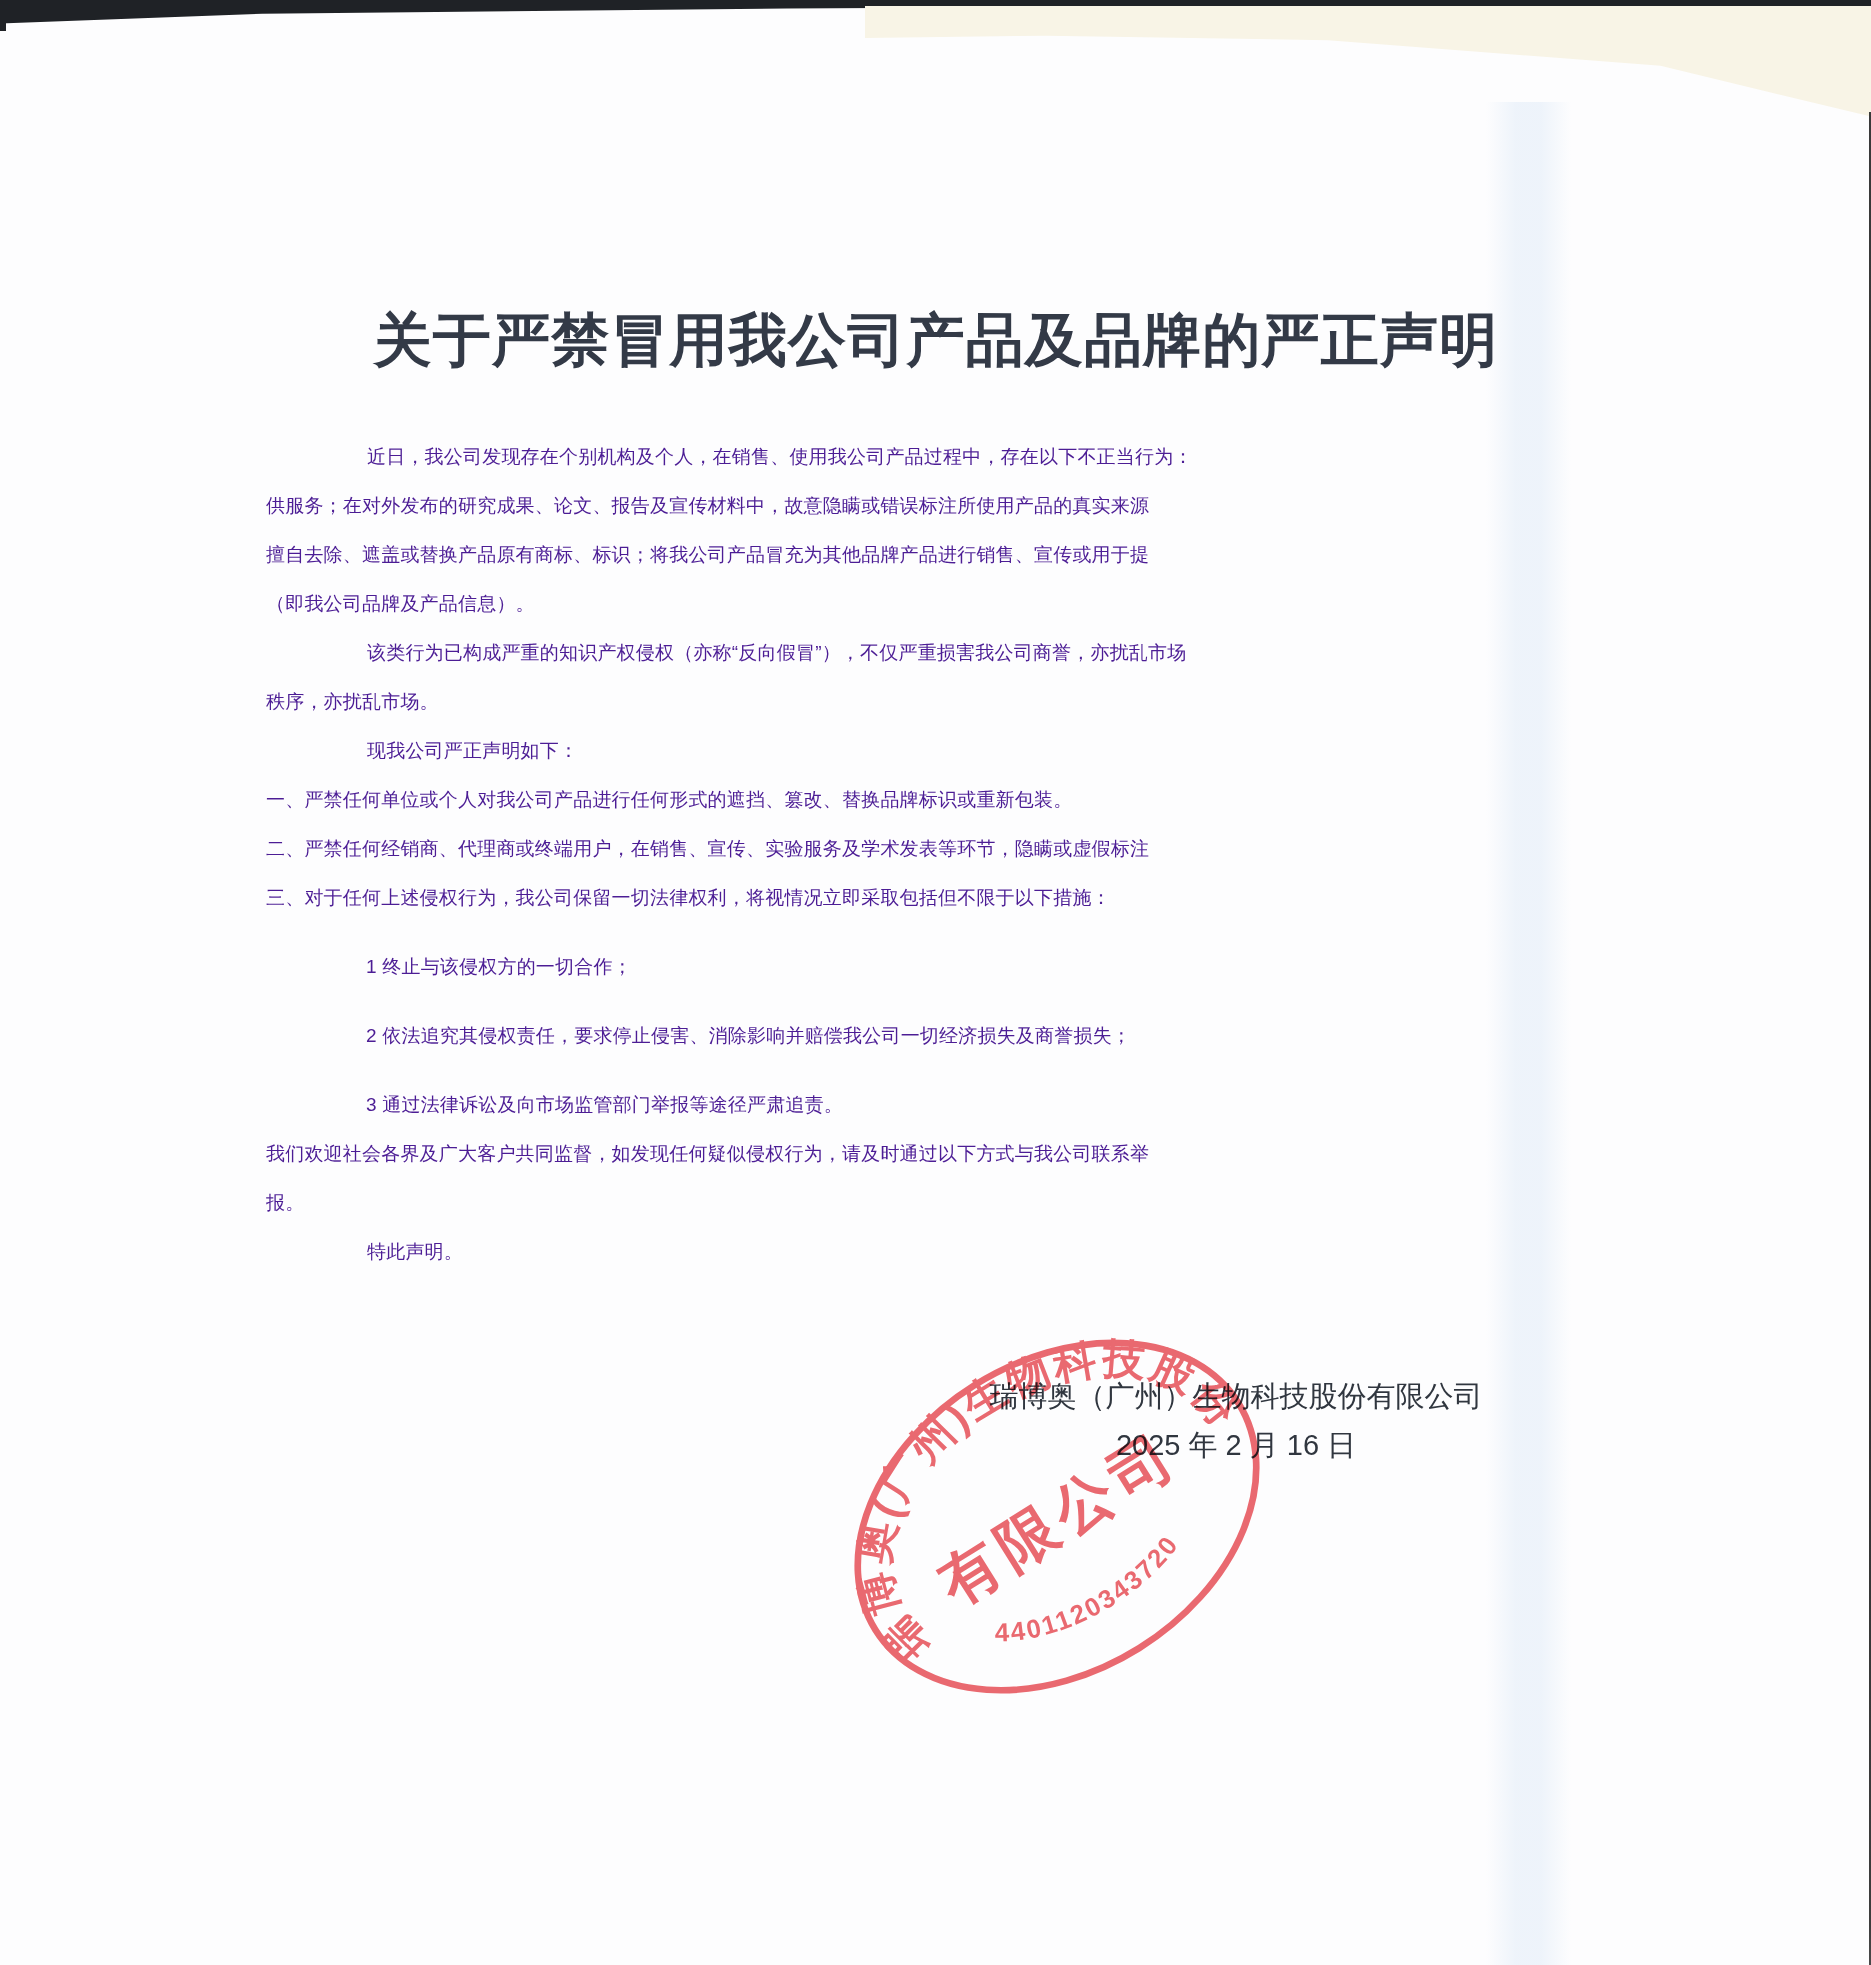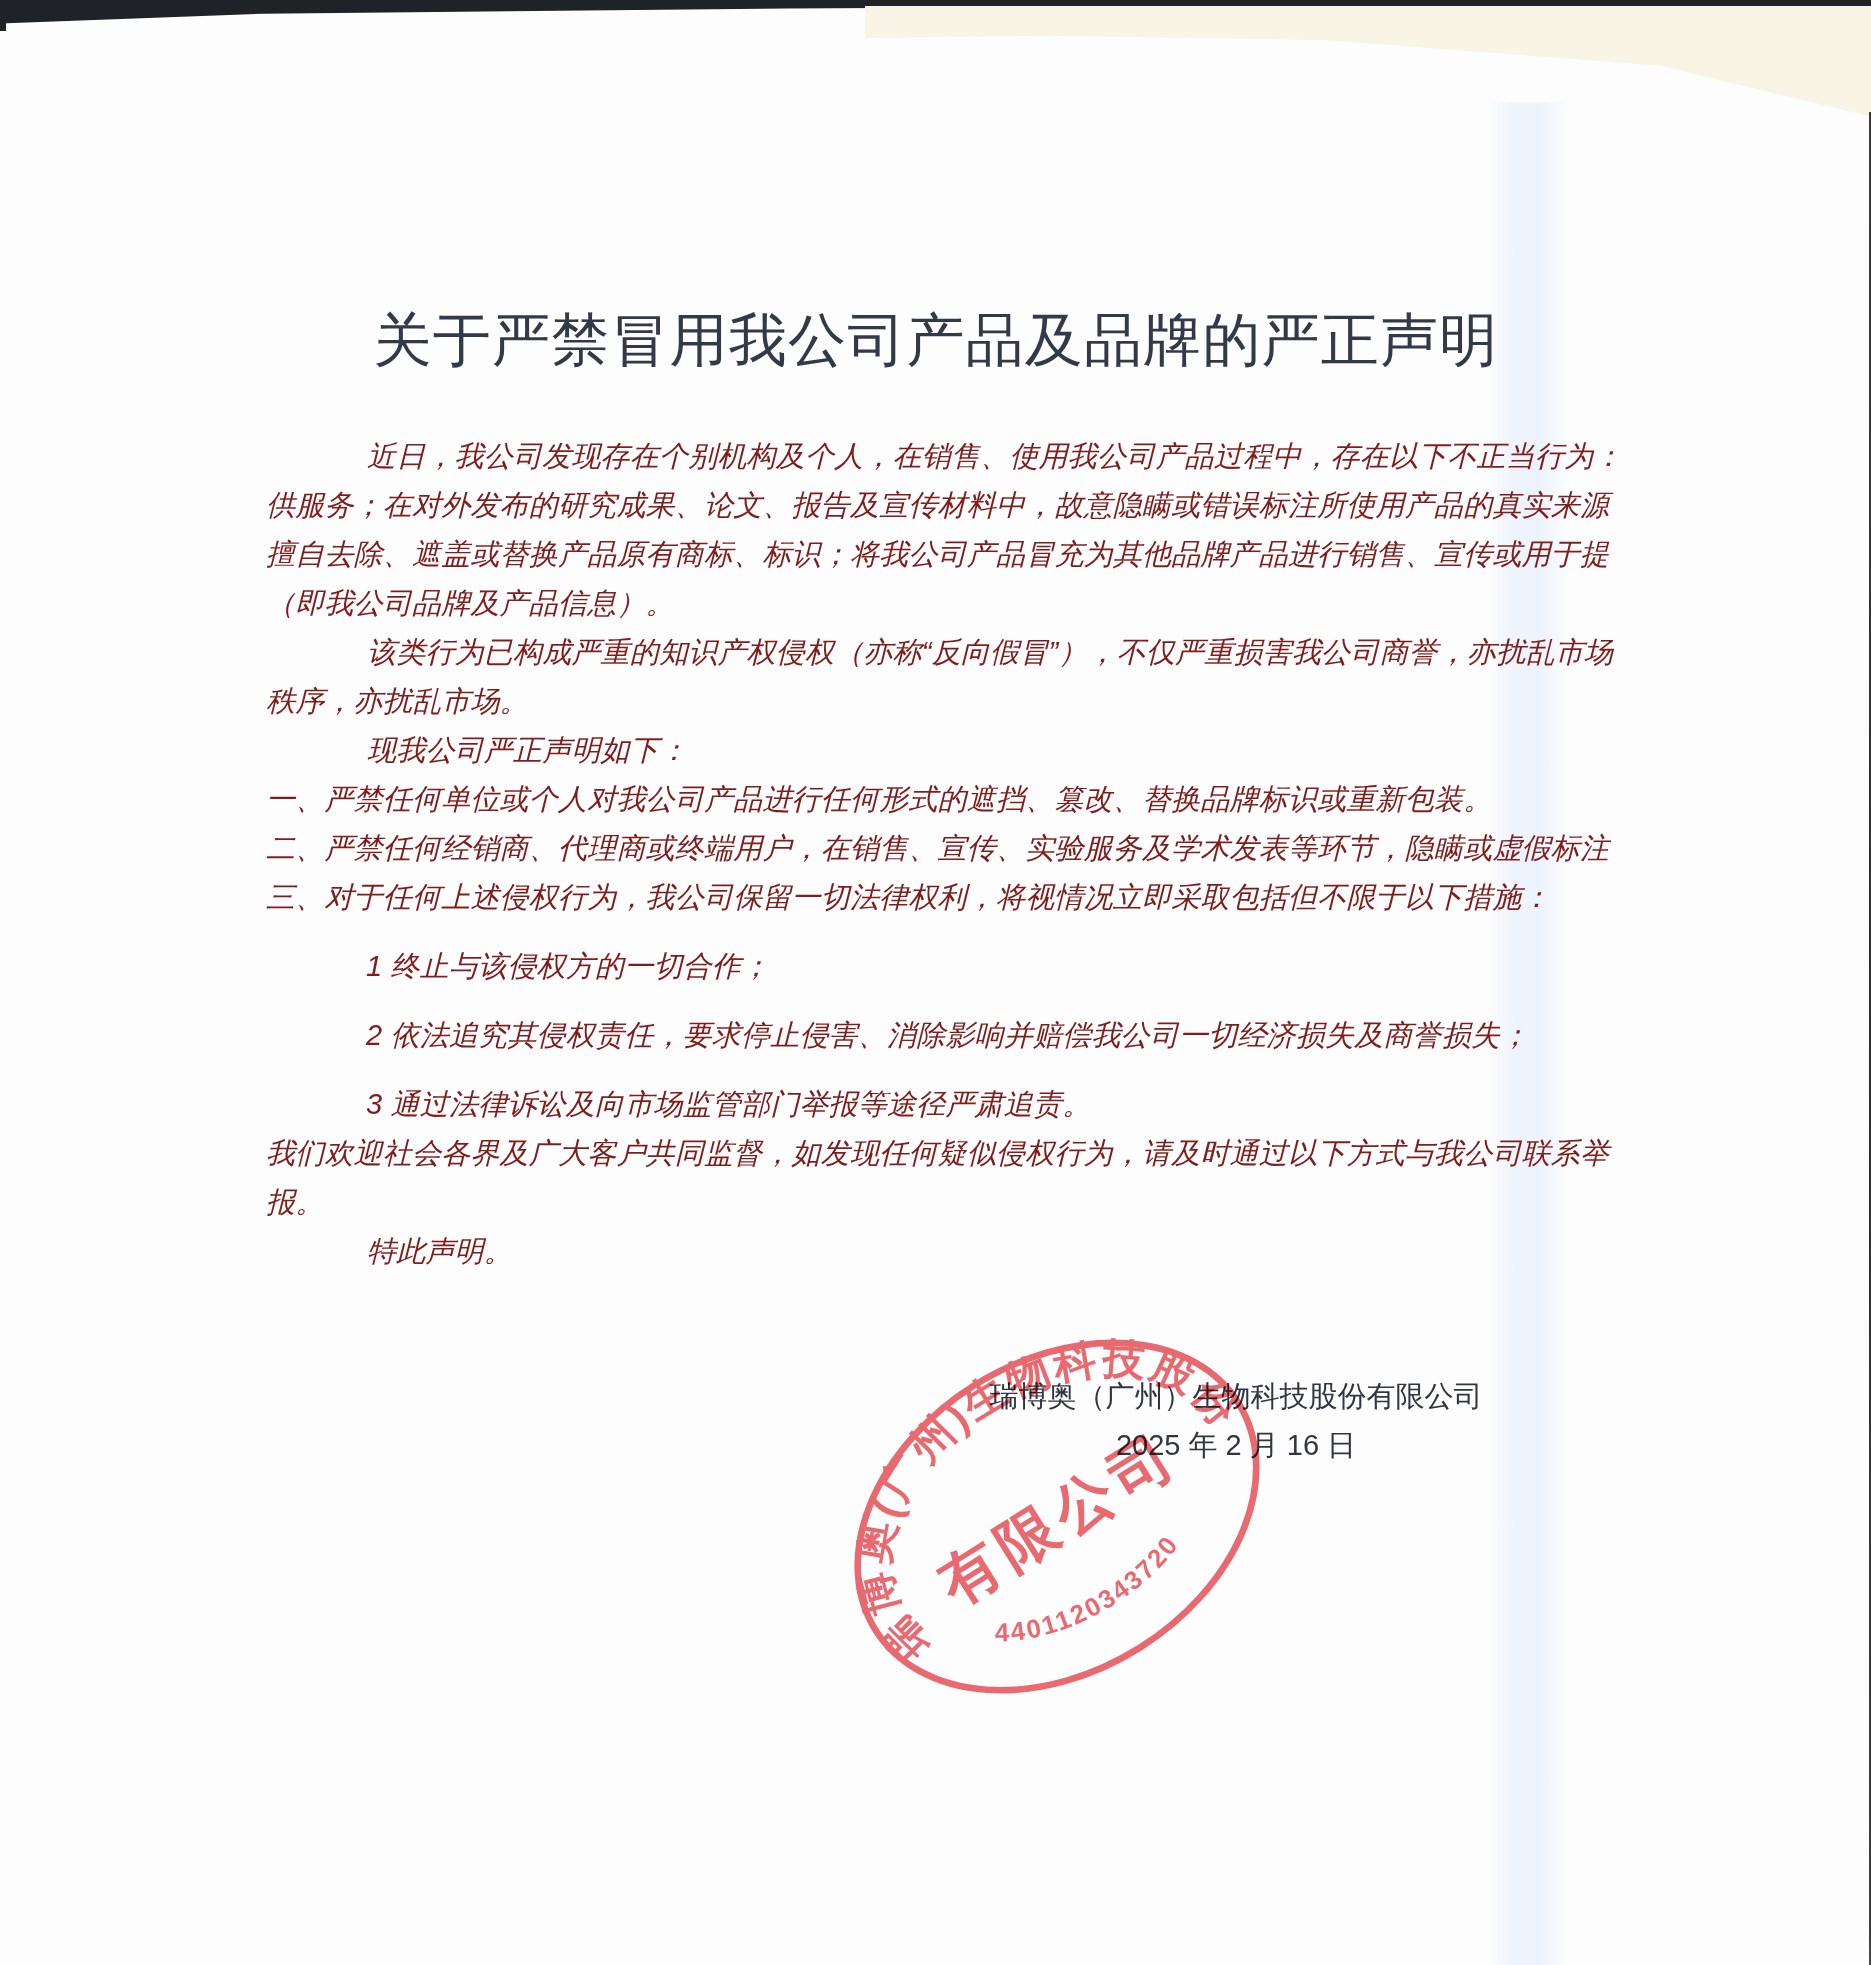--- a/index.html
+++ b/index.html
@@ -33,29 +33,28 @@
   .scan-streak-right {
     position:absolute; left:1486px; top:102px; width:85px; height:2496px;
     background:linear-gradient(90deg, rgba(213,228,245,0) 0%, rgba(213,228,245,.38) 35%, rgba(213,228,245,.38) 65%, rgba(213,228,245,0) 100%);
     pointer-events:none;
   }
 
   
   .doc-title {
     position:absolute; top:302px; left:0; width:100%;
     text-align:center;
-    font-size:58px; font-weight:400; letter-spacing:1.2px;
+    font-size:58px; font-weight:700; letter-spacing:1.2px;
     color:#333a47;
   }
   .body-lines {
     position:absolute; left:266px; top:432px; width:1365px;
-    font-size:29px; line-height:49px;
+    font-size:19px; line-height:49px;
     letter-spacing:0.2px;
-    color:#7f1d1d;
-    font-style:italic;
+    color:#4c1d95;
   }
   .body-lines .line { white-space:nowrap; }
   .body-lines .line.indent { text-indent:101px; }
   .body-lines .line.sub    { text-indent:100px;margin-top:20px; }
 
   .signature {
     position:absolute; left:961px; top:1372px; width:550px;
     text-align:center; font-size:29px; line-height:49px;
     color:#30363f;
   }

